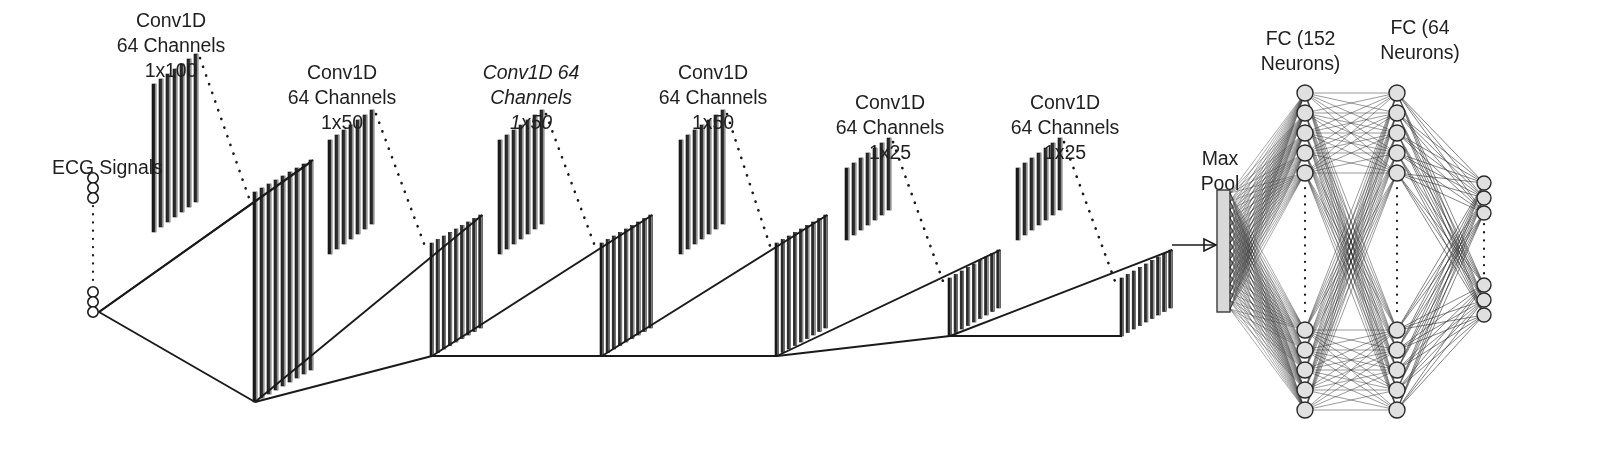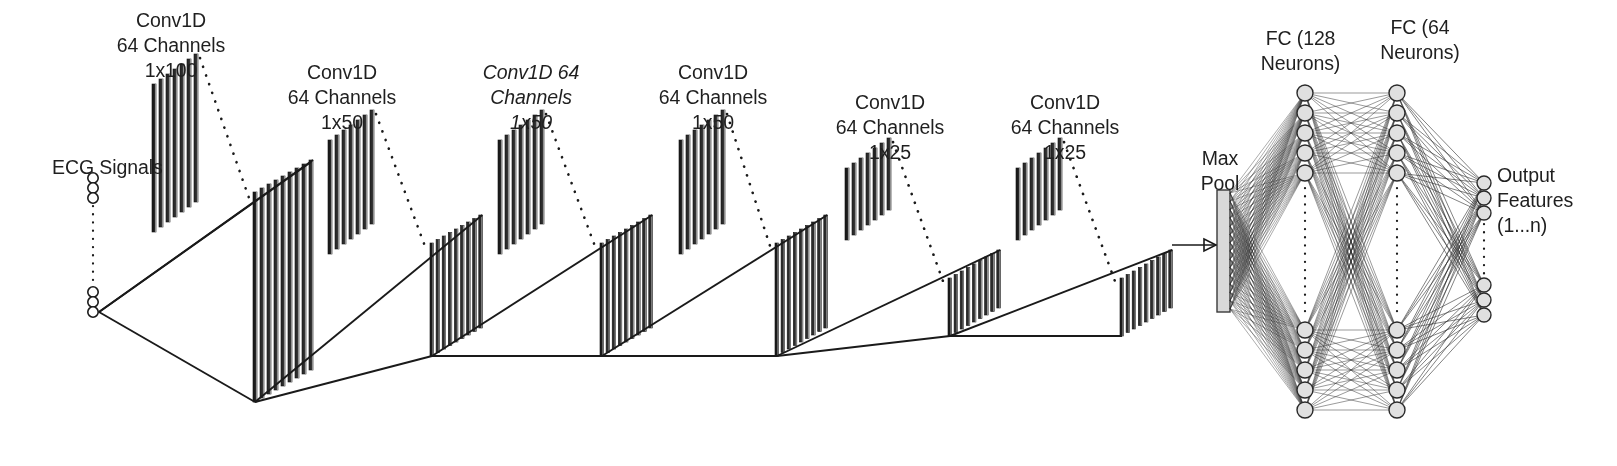--- a/index.html
+++ b/index.html
@@ -29,21 +29,21 @@
     position: absolute;
     text-align: center;
     font-family: "Liberation Sans", sans-serif;
     font-size: 19.5px;
     line-height: 25px;
     color: #1f1f1f;
     white-space: pre-line;
     letter-spacing: -0.1px;
     pointer-events: none;
   }
-  .lbl-left { text-align: left; }
+  .lbl-left { text-align: center; }
 </style>
 </head>
 <body>
 
 <div id="stage">
   <svg id="diagram" viewBox="0 0 1617 466">
       <g>
         <circle cx="93" cy="178" r="5.2" fill="#fff" stroke="#1a1a1a" stroke-width="1.6"></circle>
         <circle cx="93" cy="188" r="5.2" fill="#fff" stroke="#1a1a1a" stroke-width="1.6"></circle>
         <circle cx="93" cy="198" r="5.2" fill="#fff" stroke="#1a1a1a" stroke-width="1.6"></circle>
@@ -669,20 +669,17 @@
 64 Channels
 1x50</div>
     <div class="lbl" style="left: 800px; top: 90px; width: 180px;">Conv1D
 64 Channels
 1x25</div>
     <div class="lbl" style="left: 975px; top: 90px; width: 180px;">Conv1D
 64 Channels
 1x25</div>
     <div class="lbl" style="left: 1190px; top: 146px; width: 60px;">Max
 Pool</div>
-    <div class="lbl" style="left: 1248px; top: 26px; width: 105px;">FC (128
+    <div class="lbl" style="left: 1248px; top: 26px; width: 105px;">FC (152
 Neurons)</div>
     <div class="lbl" style="left: 1370px; top: 15px; width: 100px;">FC (64
 Neurons)</div>
-    <div class="lbl lbl-left" style="left: 1497px; top: 163px; width: 118px;">Output
-Features
-(1...n)</div>
   </div>
 
 </body></html>

